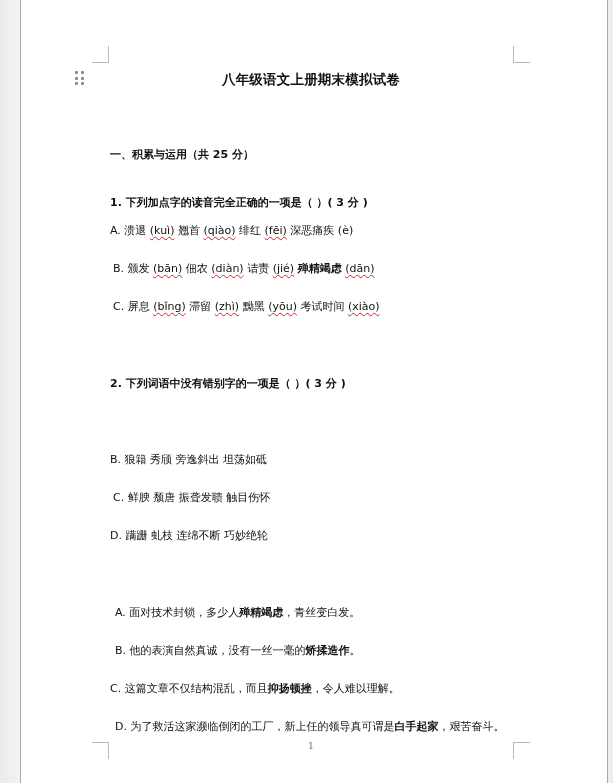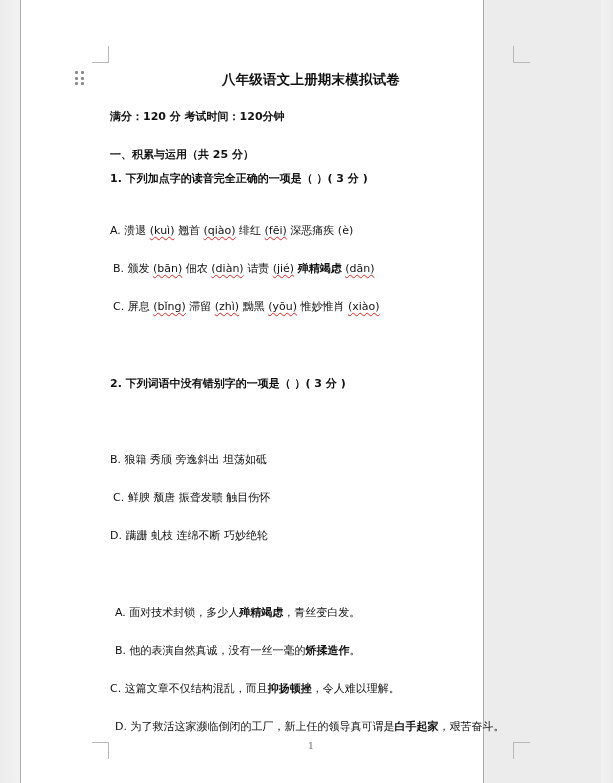--- a/index.html
+++ b/index.html
@@ -20,21 +20,21 @@
     background: linear-gradient(to right, #ececec 0%, #f2f2f2 100%);
   }
   .gutter-right {
     position: absolute; right: 0; top: 0; width: 12px; height: 783px;
     background: linear-gradient(to right, #f2f2f2 0%, #ececec 100%);
   }
   .page {
     position: absolute;
     left: 20px;
     top: 0;
-    width: 464px;
+    width: 588px;
     height: 783px;
     background: #ffffff;
     border-left: 1px solid #a9a9a9;
     border-right: 1px solid #a9a9a9;
     box-sizing: border-box;
   }
   .corner {
     position: absolute;
     width: 17px; height: 17px;
     box-sizing: border-box;
@@ -111,25 +111,24 @@
     <span></span>
       <span></span>
       <span></span>
       <span></span>
       <span></span>
       <span></span>
   </div>
 
   <div class="title">八年级语文上册期末模拟试卷</div>
 
-  <div class="line bold" style="top:110px">满分：120 分  考试时间：120分钟</div>
 
   <div class="line bold" style="top:148px">一、积累与运用（共 25 分）</div>
 
-  <div class="line bold" style="top:172px">1. 下列加点字的读音完全正确的一项是（    ）( 3 分 )</div>
+  <div class="line bold" style="top:196px">1. 下列加点字的读音完全正确的一项是（    ）( 3 分 )</div>
 
   <div class="line" style="top:224px">
     <span>A.</span>
     <span>溃退</span>
     <span class="py">(kuì)</span>
     <span>翘首</span>
     <span class="py">(qiào)</span>
     <span>绯红</span>
     <span class="py">(fēi)</span>
     <span>深恶痛疾</span>
@@ -149,21 +148,21 @@
   </div>
 
   <div class="line indent1" style="top:300px">
     <span>C.</span>
     <span>屏息</span>
     <span class="py">(bǐng)</span>
     <span>滞留</span>
     <span class="py">(zhì)</span>
     <span>黝黑</span>
     <span class="py">(yōu)</span>
-    <span>惟妙惟肖</span>
+    <span>考试时间</span>
     <span class="py">(xiào)</span>
   </div>
 
 
   <div class="line bold" style="top:377px">2. 下列词语中没有错别字的一项是（    ）( 3 分 )</div>
 
   <div class="line" style="top:453px">
     <span>B.</span>
     <span>狼籍  秀颀  旁逸斜出  坦荡如砥</span>
   </div>

